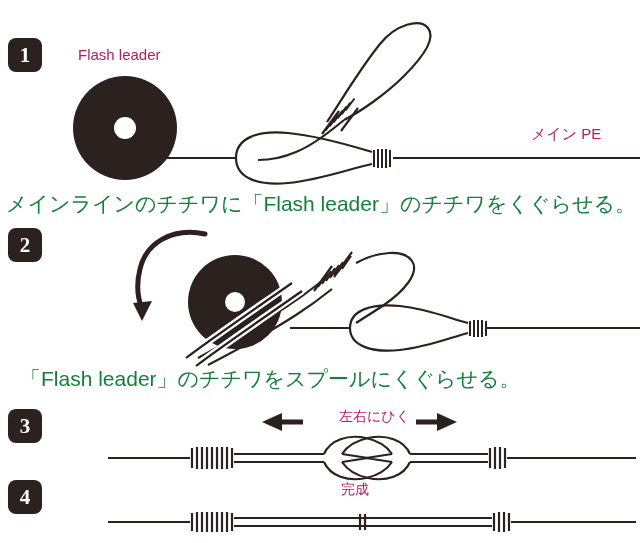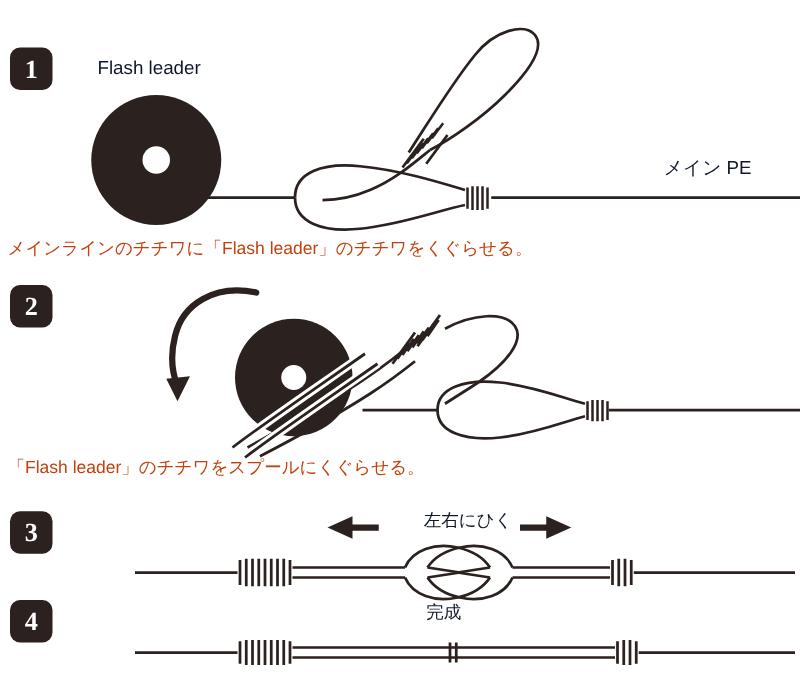--- a/index.html
+++ b/index.html
@@ -10,25 +10,25 @@
   }
   .stage{position:absolute;left:0;top:0;width:640px;height:543px;}
   .badge{
     position:absolute;width:34px;height:34px;border-radius:8px;
     background:#2b211e;color:#ffffff;
     display:flex;align-items:center;justify-content:center;
     font-size:21px;font-weight:bold;line-height:1;
     font-family:"Liberation Serif","DejaVu Serif",serif;
   }
   .label{
-    position:absolute;font-size:15px;color:#0f172a;white-space:nowrap;
+    position:absolute;font-size:15px;color:#be185d;white-space:nowrap;
     font-family:"Liberation Sans","DejaVu Sans",sans-serif;
   }
   .caption{
-    position:absolute;font-size:14px;color:#c2410c;white-space:nowrap;
+    position:absolute;font-size:21px;color:#15803d;white-space:nowrap;
     letter-spacing:0px;
     font-family:"Liberation Sans","DejaVu Sans",sans-serif;
   }
   .art{position:absolute;left:0;top:0;}
   svg{display:block;overflow:visible;}
   .ln{fill:none;stroke:#2b211e;}
 </style>
 </head>
 <body>
 
@@ -140,21 +140,21 @@
       <path d="M196 151 C218 134 262 104 302 76" stroke="#ffffff" stroke-width="7" fill="none"></path>
       <path class="ln" d="M196 151 C218 134 262 104 302 76" stroke-width="2.2"></path>
 
       <g>
         <path class="ln" d="M205 19 C172 12 146 28 140 54 C136 70 138 84 142 94" stroke-width="5" stroke-linecap="round"></path>
         <path d="M133 88 L152 86 L142 106 Z" fill="#2b211e"></path>
       </g>
     </svg>
   </div>
 
-  <div class="caption" style="left:6px;top:365px;text-align:center;">「Flash leader」のチチワをスプールにくぐらせる。</div>
+  <div class="caption" style="left:20px;top:365px;text-align:center;">「Flash leader」のチチワをスプールにくぐらせる。</div>
 
   <div class="badge" style="left:8px;top:409px;">3</div>
 
   <div class="label" style="left:339px;top:408px;font-size:14px;">左右にひく</div>
 
   <div class="art" style="top:400px;">
     <svg width="640" height="70" viewBox="0 0 640 70">
 
       <g>
         <line x1="303" y1="22" x2="275" y2="22" stroke="#2b211e" stroke-width="5"></line>

